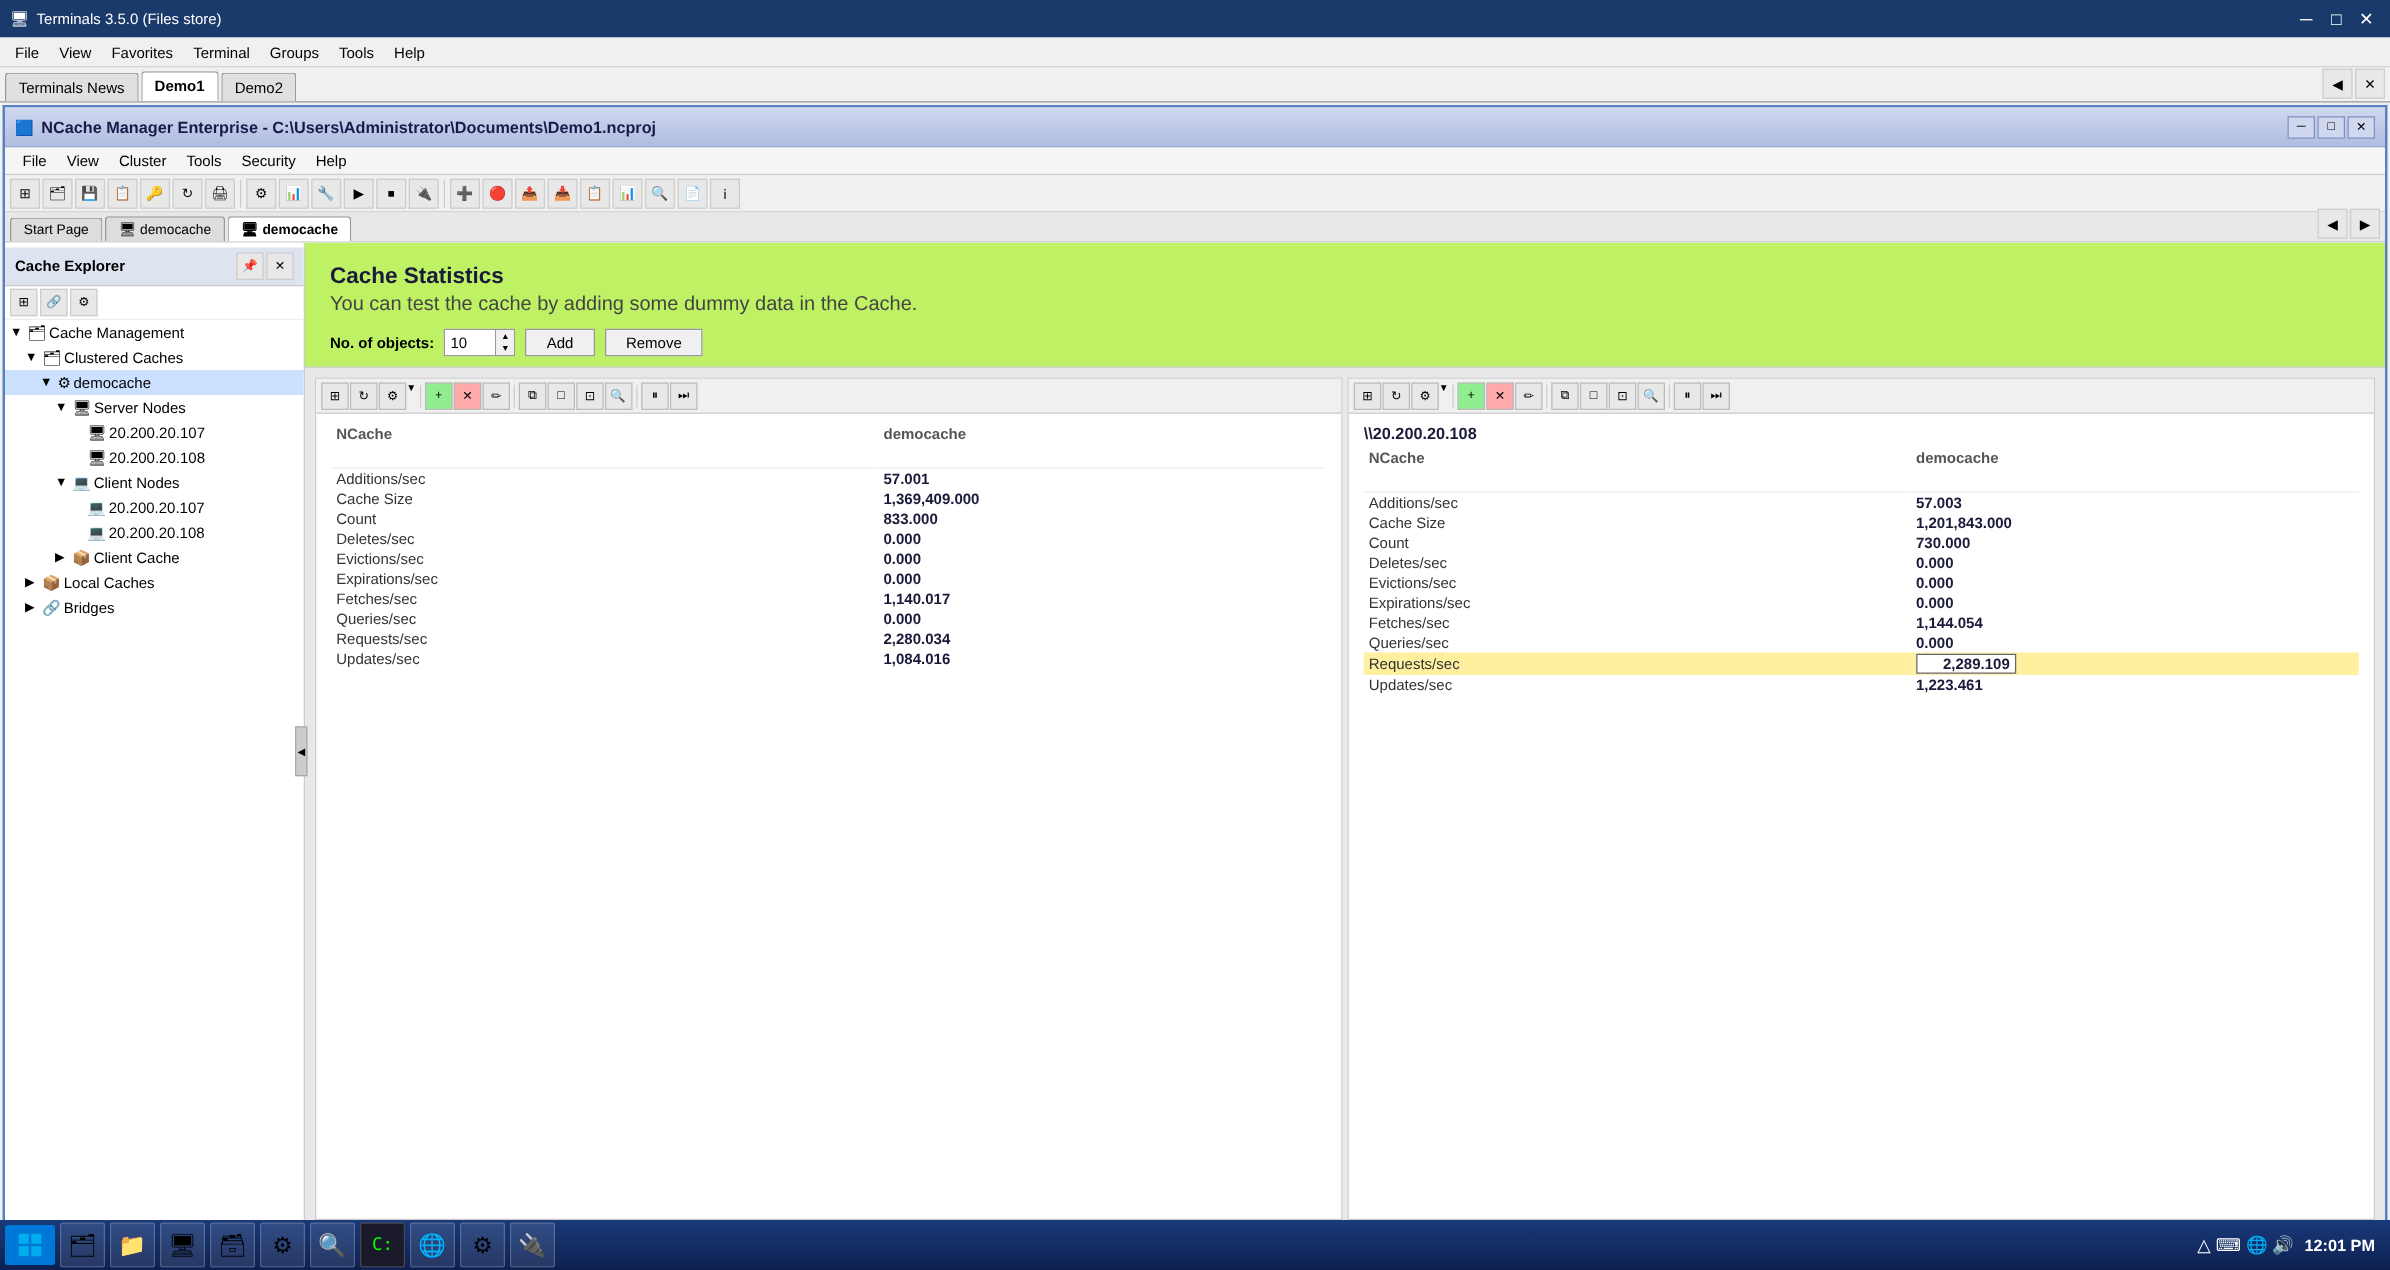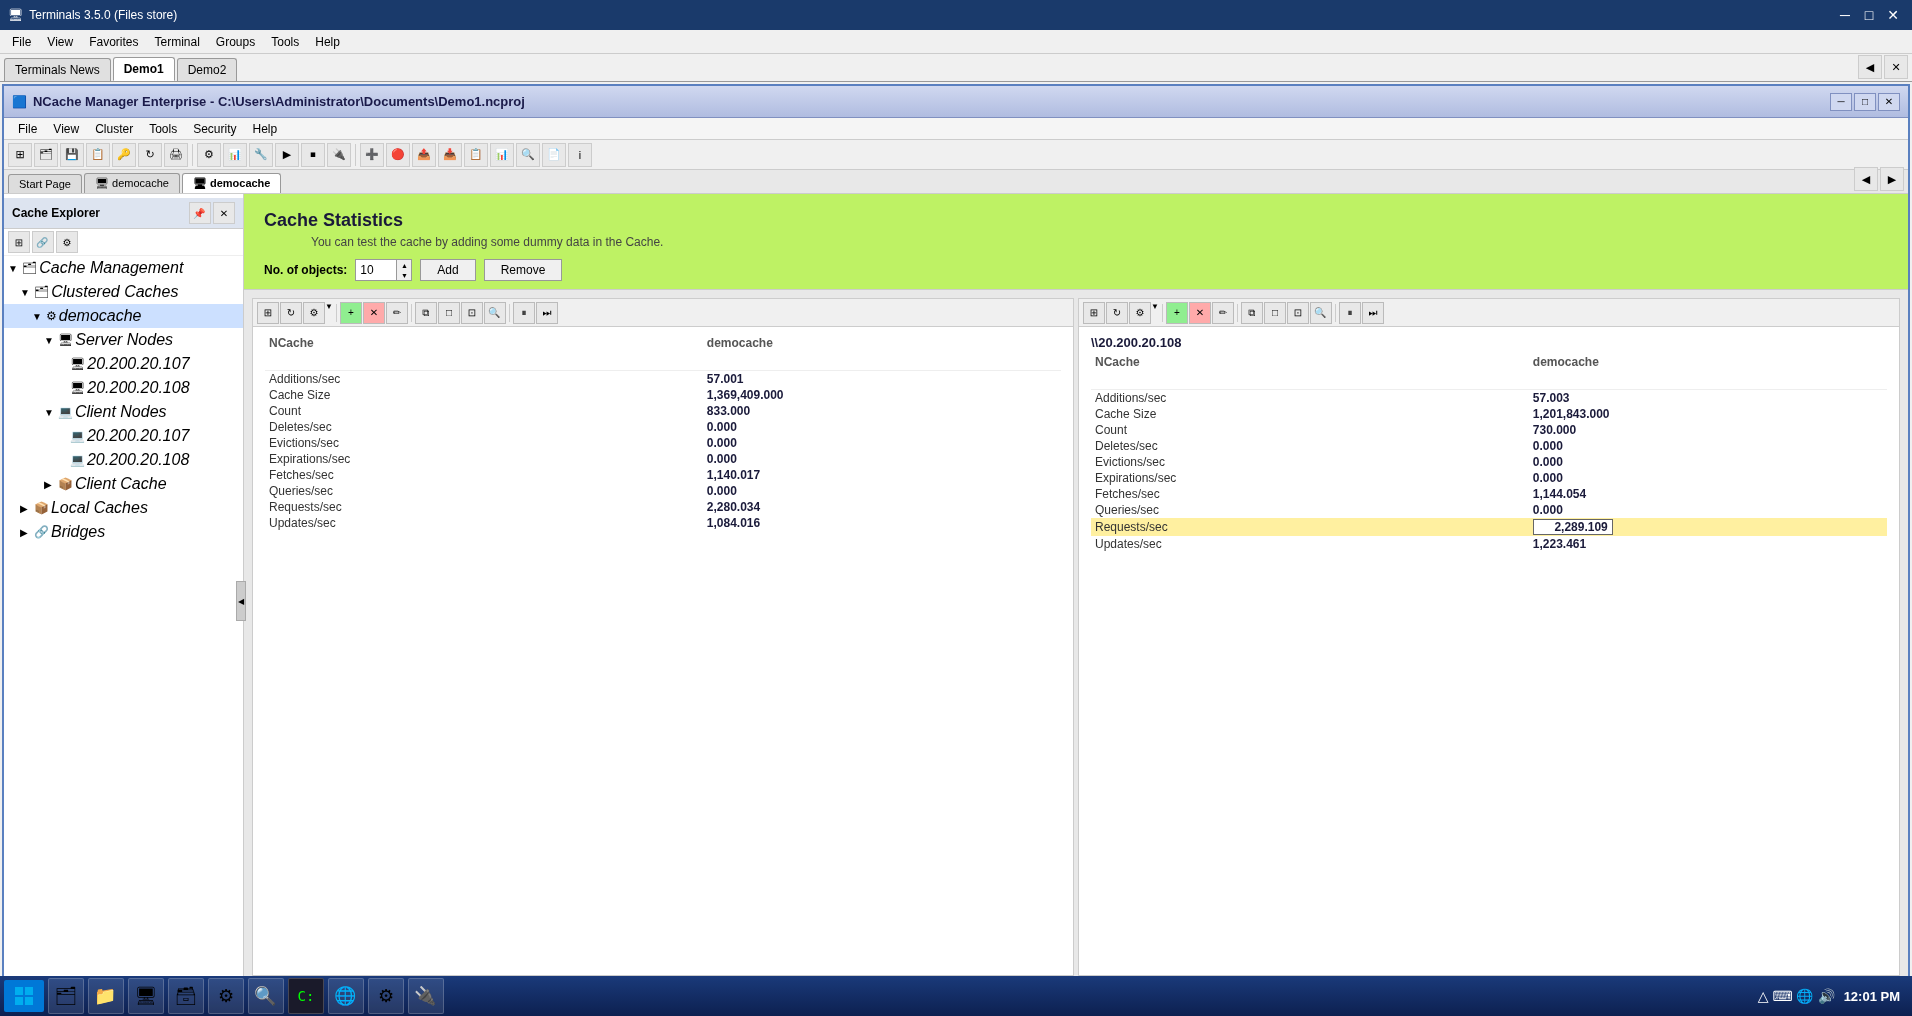--- a/index.html
+++ b/index.html
@@ -195,21 +195,21 @@
       overflow: hidden;
     }
     .tree-item.selected { background: #cce0ff; }
     .tree-row {
       display: flex;
       align-items: center;
       padding: 1px 0;
     }
     .tree-toggle { font-size: 10px; width: 12px; display: inline-block; }
     .tree-icon { font-size: 12px; margin: 0 2px; }
-    .tree-label { font-size: 16px; font-style: italic; }
+    .tree-label { font-size: 12px; }
 
     
     .right-panel {
       flex: 1;
       background: #e8e8e8;
       display: flex;
       flex-direction: column;
       overflow: hidden;
     }
 
@@ -219,24 +219,23 @@
       padding: 16px 20px 8px;
       border-bottom: 1px solid #ccc;
     }
     .cache-stats-title {
       font-size: 18px;
       font-weight: bold;
       color: #1a1a3a;
       margin-bottom: 4px;
     }
     .cache-stats-desc {
-      font-size: 12px;
+      font-size: 16px;
       color: #444;
       margin-bottom: 10px;
-      margin-left: 47px;
     }
     .cache-stats-controls {
       display: flex;
       align-items: center;
       gap: 8px;
     }
     .objects-label { font-size: 12px; font-weight: bold; }
     .objects-input-wrap {
       display: flex;
       border: 1px solid #999;

